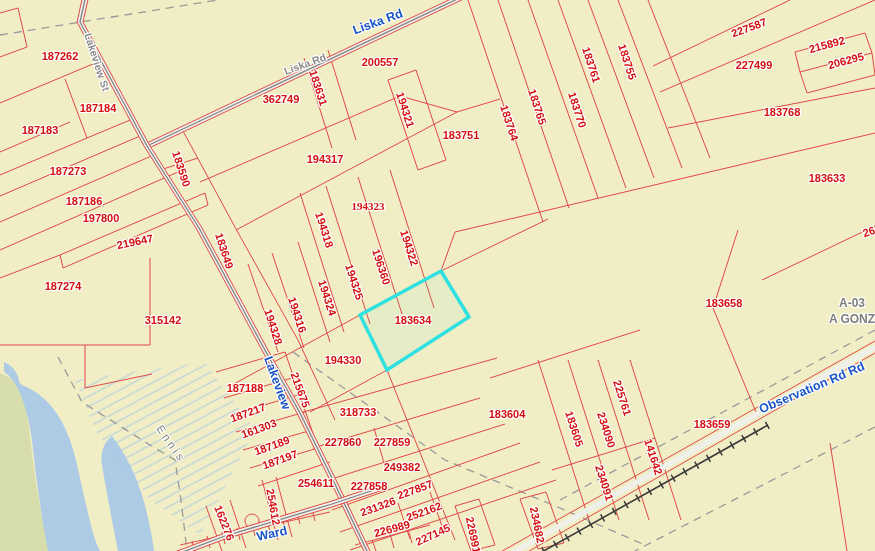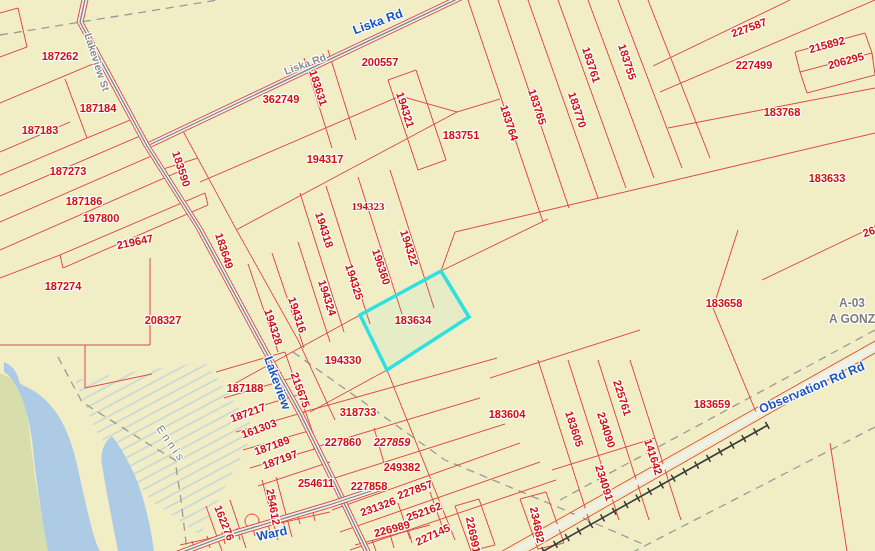--- a/index.html
+++ b/index.html
@@ -115,21 +115,21 @@
 
   <div id="labels-layer">
       <div class="lbl red" style="left: 60px; top: 56px; transform: translate(-50%, -50%) rotate(0deg);">187262</div>
       <div class="lbl red" style="left: 98px; top: 108px; transform: translate(-50%, -50%) rotate(0deg);">187184</div>
       <div class="lbl red" style="left: 40px; top: 130px; transform: translate(-50%, -50%) rotate(0deg);">187183</div>
       <div class="lbl red" style="left: 68px; top: 171px; transform: translate(-50%, -50%) rotate(0deg);">187273</div>
       <div class="lbl red" style="left: 84px; top: 201px; transform: translate(-50%, -50%) rotate(0deg);">187186</div>
       <div class="lbl red" style="left: 101px; top: 218px; transform: translate(-50%, -50%) rotate(0deg);">197800</div>
       <div class="lbl red" style="left: 135px; top: 242px; transform: translate(-50%, -50%) rotate(-12deg);">219647</div>
       <div class="lbl red" style="left: 63px; top: 286px; transform: translate(-50%, -50%) rotate(0deg);">187274</div>
-      <div class="lbl red" style="left: 163px; top: 320px; transform: translate(-50%, -50%) rotate(0deg);">208327</div>
+      <div class="lbl red" style="left: 163px; top: 320px; transform: translate(-50%, -50%) rotate(0deg);">315142</div>
       <div class="lbl red" style="left: 181px; top: 169px; transform: translate(-50%, -50%) rotate(72deg);">183590</div>
       <div class="lbl red" style="left: 224px; top: 251px; transform: translate(-50%, -50%) rotate(72deg);">183649</div>
       <div class="lbl red" style="left: 281px; top: 99px; transform: translate(-50%, -50%) rotate(0deg);">362749</div>
       <div class="lbl red" style="left: 380px; top: 62px; transform: translate(-50%, -50%) rotate(0deg);">200557</div>
       <div class="lbl red" style="left: 318px; top: 88px; transform: translate(-50%, -50%) rotate(72deg);">183631</div>
       <div class="lbl red" style="left: 405px; top: 110px; transform: translate(-50%, -50%) rotate(72deg);">194321</div>
       <div class="lbl red" style="left: 325px; top: 159px; transform: translate(-50%, -50%) rotate(0deg);">194317</div>
       <div class="lbl red" style="left: 368px; top: 206px; transform: translate(-50%, -50%) rotate(0deg); font-family: Liberation Serif, serif;">194323</div>
       <div class="lbl red" style="left: 324px; top: 230px; transform: translate(-50%, -50%) rotate(72deg);">194318</div>
       <div class="lbl red" style="left: 381px; top: 267px; transform: translate(-50%, -50%) rotate(72deg);">196360</div>
@@ -153,30 +153,30 @@
       <div class="lbl red" style="left: 782px; top: 112px; transform: translate(-50%, -50%) rotate(0deg);">183768</div>
       <div class="lbl red" style="left: 827px; top: 178px; transform: translate(-50%, -50%) rotate(0deg);">183633</div>
       <div class="lbl red" style="left: 869px; top: 232px; transform: translate(-50%, -50%) rotate(-18deg);">26</div>
       <div class="lbl red" style="left: 708px; top: 303px; transform: translate(-50%, -50%) rotate(0deg); margin-left: 16px;">183658</div>
       <div class="lbl red" style="left: 507px; top: 414px; transform: translate(-50%, -50%) rotate(0deg);">183604</div>
       <div class="lbl red" style="left: 574px; top: 429px; transform: translate(-50%, -50%) rotate(72deg);">183605</div>
       <div class="lbl red" style="left: 622px; top: 398px; transform: translate(-50%, -50%) rotate(72deg);">225761</div>
       <div class="lbl red" style="left: 606px; top: 430px; transform: translate(-50%, -50%) rotate(72deg);">234090</div>
       <div class="lbl red" style="left: 604px; top: 483px; transform: translate(-50%, -50%) rotate(72deg);">234091</div>
       <div class="lbl red" style="left: 653px; top: 457px; transform: translate(-50%, -50%) rotate(72deg);">141642</div>
-      <div class="lbl red" style="left: 712px; top: 404px; transform: translate(-50%, -50%) rotate(0deg);">183659</div>
+      <div class="lbl red" style="left: 712px; top: 424px; transform: translate(-50%, -50%) rotate(0deg);">183659</div>
       <div class="lbl red" style="left: 245px; top: 388px; transform: translate(-50%, -50%) rotate(0deg);">187188</div>
       <div class="lbl red" style="left: 248px; top: 413px; transform: translate(-50%, -50%) rotate(-20deg);">187217</div>
       <div class="lbl red" style="left: 259px; top: 429px; transform: translate(-50%, -50%) rotate(-20deg);">161303</div>
       <div class="lbl red" style="left: 272px; top: 446px; transform: translate(-50%, -50%) rotate(-20deg);">187189</div>
       <div class="lbl red" style="left: 280px; top: 460px; transform: translate(-50%, -50%) rotate(-20deg);">187197</div>
       <div class="lbl red" style="left: 300px; top: 390px; transform: translate(-50%, -50%) rotate(70deg);">215675</div>
       <div class="lbl red" style="left: 358px; top: 412px; transform: translate(-50%, -50%) rotate(0deg);">318733</div>
       <div class="lbl red" style="left: 343px; top: 442px; transform: translate(-50%, -50%) rotate(0deg);">227860</div>
-      <div class="lbl red" style="left: 392px; top: 442px; transform: translate(-50%, -50%) rotate(0deg); font-style: italic;">227859</div>
+      <div class="lbl red" style="left: 392px; top: 442px; transform: translate(-50%, -50%) rotate(0deg);">227859</div>
       <div class="lbl red" style="left: 402px; top: 467px; transform: translate(-50%, -50%) rotate(0deg);">249382</div>
       <div class="lbl red" style="left: 369px; top: 486px; transform: translate(-50%, -50%) rotate(0deg);">227858</div>
       <div class="lbl red" style="left: 415px; top: 490px; transform: translate(-50%, -50%) rotate(-20deg);">227857</div>
       <div class="lbl red" style="left: 378px; top: 507px; transform: translate(-50%, -50%) rotate(-20deg);">231326</div>
       <div class="lbl red" style="left: 424px; top: 512px; transform: translate(-50%, -50%) rotate(-20deg);">252162</div>
       <div class="lbl red" style="left: 392px; top: 529px; transform: translate(-50%, -50%) rotate(-15deg);">226989</div>
       <div class="lbl red" style="left: 433px; top: 535px; transform: translate(-50%, -50%) rotate(-25deg);">227145</div>
       <div class="lbl red" style="left: 473px; top: 535px; transform: translate(-50%, -50%) rotate(78deg);">226991</div>
       <div class="lbl red" style="left: 537px; top: 525px; transform: translate(-50%, -50%) rotate(78deg);">234682</div>
       <div class="lbl red" style="left: 316px; top: 483px; transform: translate(-50%, -50%) rotate(0deg);">254611</div>

